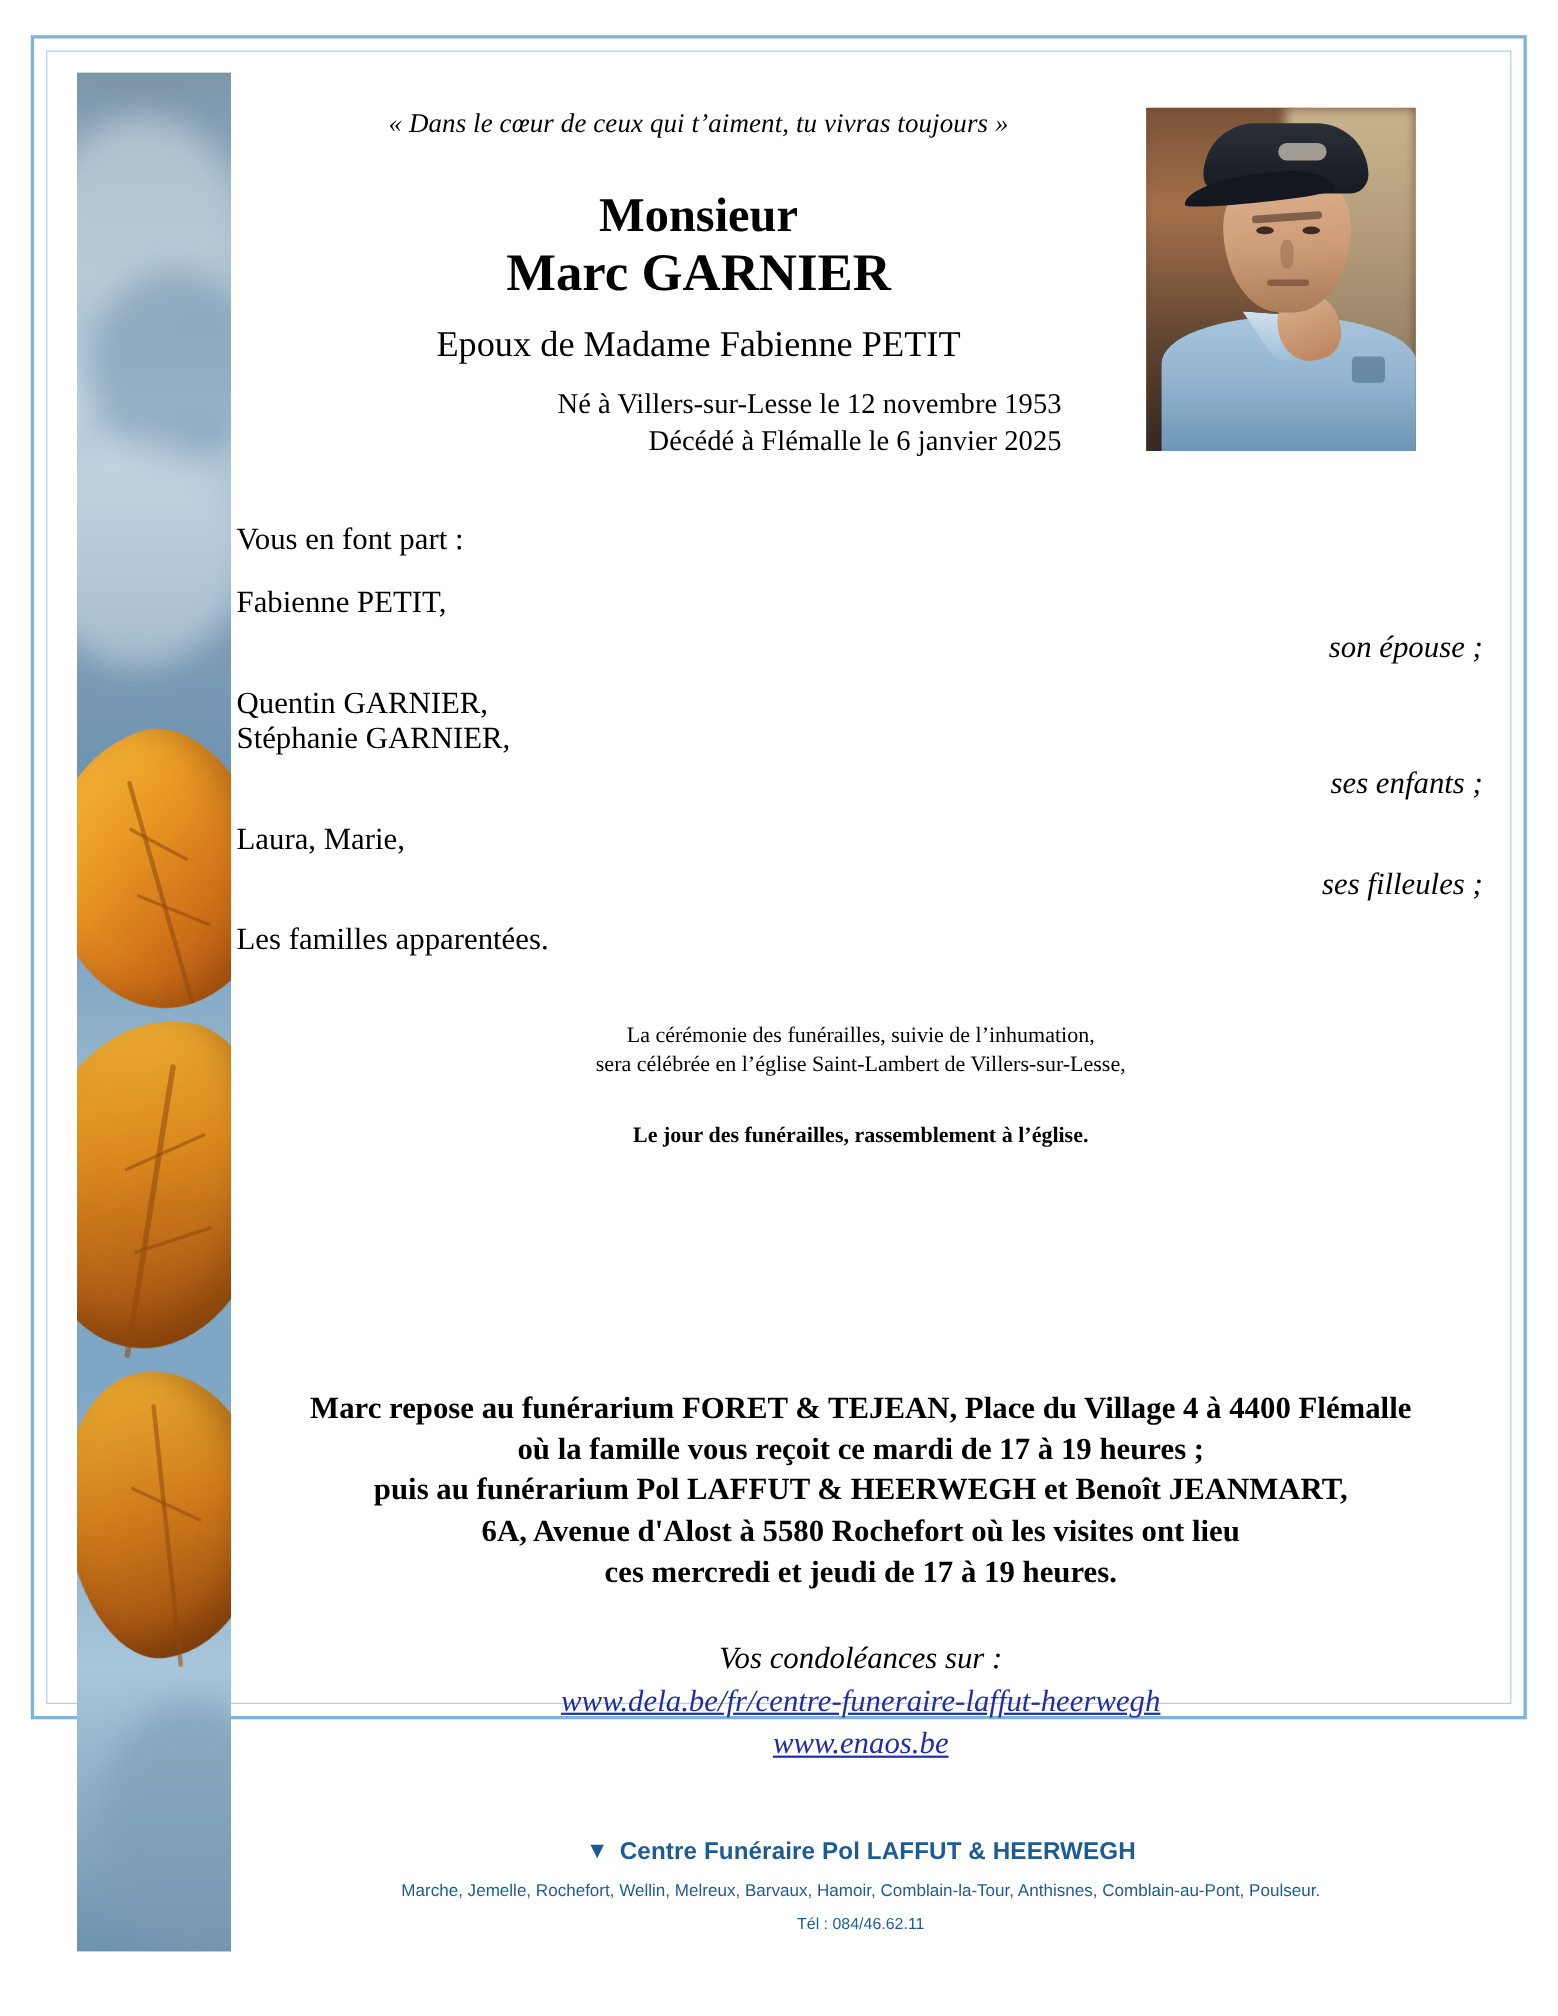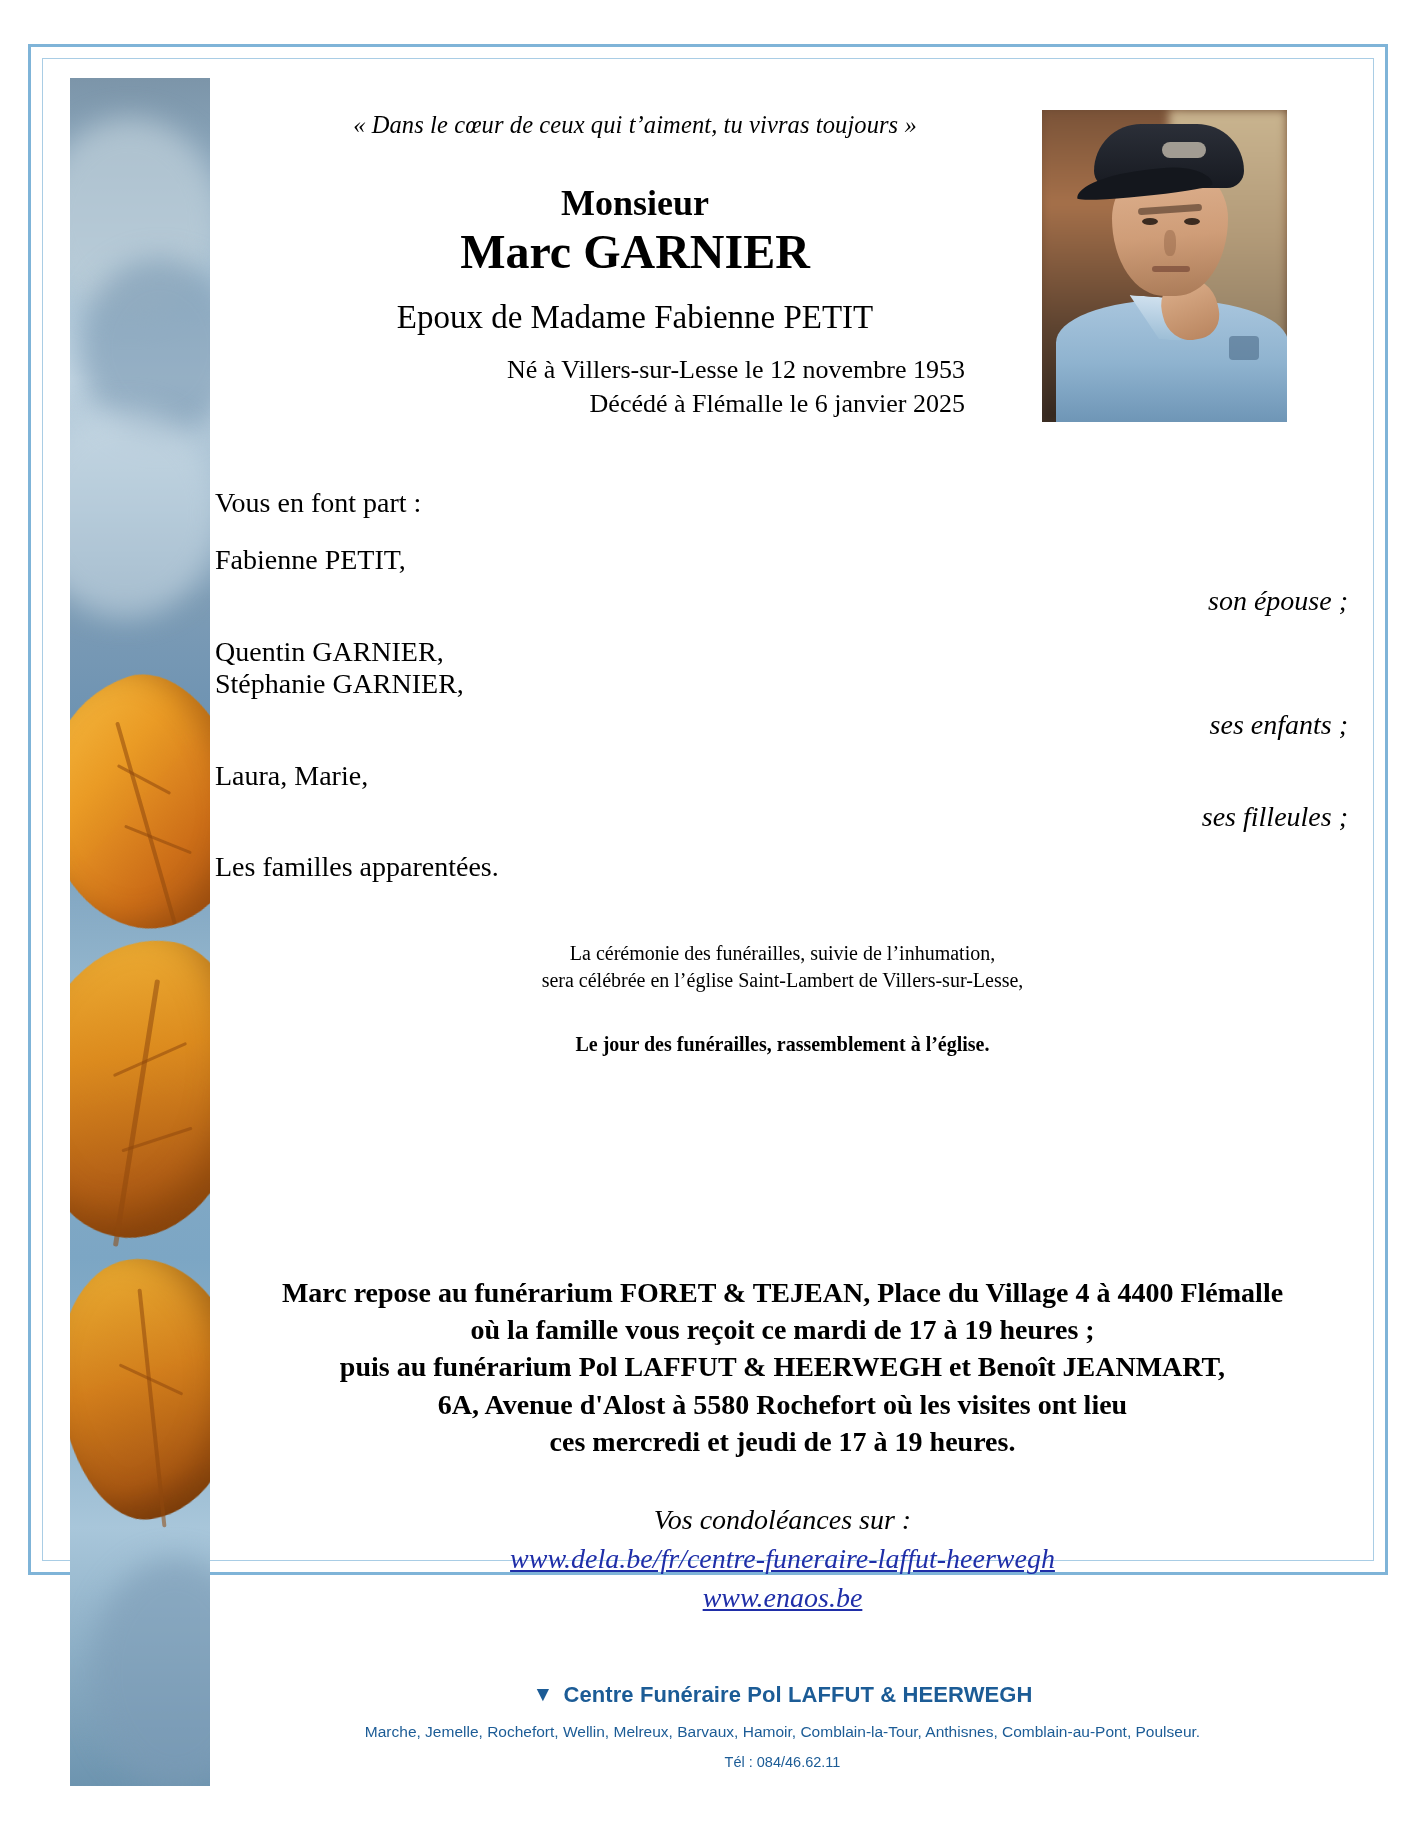--- a/index.html
+++ b/index.html
@@ -10,21 +10,21 @@
   body {
     width: 1416px;
     height: 1833px;
     font-family: "Liberation Serif", serif;
     color: #000000;
     overflow: hidden;
   }
 
   .page {
     position: absolute;
-    left: 0; top: 16px;
+    left: 0; top: 4px;
     width: 1416px;
     height: 1587px;
     background: #ffffff;
   }
 
   
   .border-outer {
     position: absolute;
     left: 28px; top: 28px;
     right: 28px; bottom: 28px;
@@ -181,21 +181,21 @@
     background: linear-gradient(170deg,#ddb08c,#b9855f);
     border-radius: 44% 52% 40% 48%;
     transform: rotate(-12deg);
   }
   .portrait .logo-patch {
     position: absolute; right: 28px; top: 226px; width: 30px; height: 24px;
     background: rgba(70,100,130,.55); border-radius: 4px;
   }
 
   .name-block { position: absolute; left: 90px; top: 104px; width: 660px; text-align: center; }
-  .name-monsieur { font-size: 36px; font-weight: bold; line-height: 1.17; }
+  .name-monsieur { font-size: 44px; font-weight: bold; line-height: 1.17; }
   .name-full { font-size: 48px; font-weight: bold; line-height: 1.16; }
   .spouse-line { font-size: 33px; line-height: 1.3; margin-top: 16px; }
   .dates { margin-top: 14px; font-size: 26px; line-height: 1.32; text-align: right; }
 
   .announce-intro {
     position: absolute; left: 0; top: 409px;
     font-size: 28px;
   }
 
   .family {

